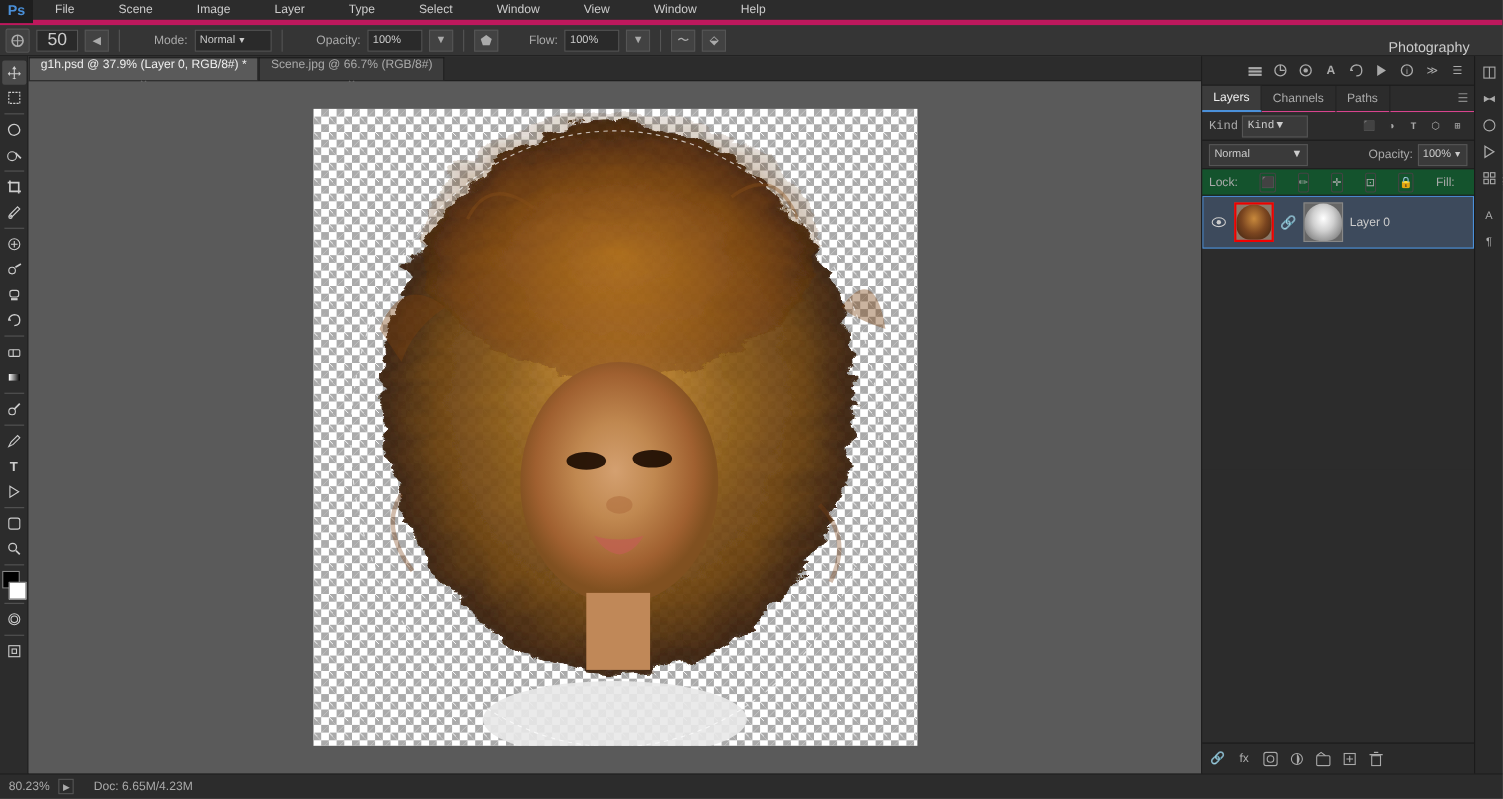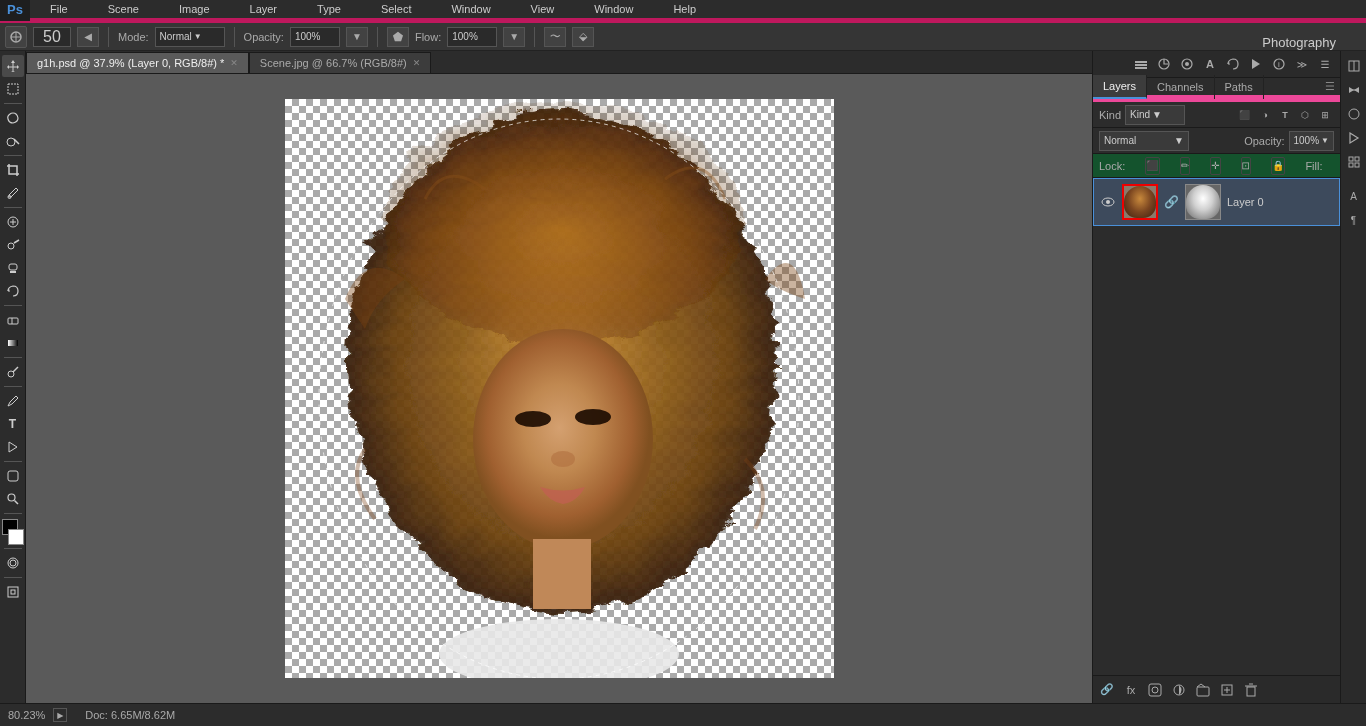--- a/index.html
+++ b/index.html
@@ -24,21 +24,21 @@
       border-bottom: 1px solid #222; padding: 0 5px; gap: 6px;
     }
     .options-tool-icon {
       width: 22px; height: 22px; display: flex; align-items: center; justify-content: center;
       background: #424242; border: 1px solid #555; border-radius: 2px; cursor: pointer; font-size: 10px;
     }
     .options-size-box {
       width: 38px; height: 20px; background: #2a2a2a; border: 1px solid #555; color: #ccc;
       font-size: 16px; text-align: center; display: flex; align-items: center; justify-content: center;
     }
-    .options-label { font-size: 11px; color: #aaa; }
+    .options-label { font-size: 11px; color: #aaa; margin-left: 22px; }
     .options-dropdown {
       height: 20px; background: #2a2a2a; border: 1px solid #555; color: #ccc;
       font-size: 10px; display: flex; align-items: center; padding: 0 4px; gap: 2px; min-width: 70px;
     }
     .options-dropdown-arrow { font-size: 8px; }
     .options-percent {
       height: 20px; background: #2a2a2a; border: 1px solid #555; color: #ccc;
       font-size: 10px; display: flex; align-items: center; padding: 0 4px; min-width: 50px;
     }
     .options-btn {
@@ -62,21 +62,21 @@
     
     #canvas-area {
       flex: 1; background: #5a5a5a; display: flex; flex-direction: column; overflow: hidden;
     }
     #tab-bar {
       height: 23px; background: #2c2c2c; display: flex; align-items: flex-end; border-bottom: 1px solid #1a1a1a;
     }
     .tab {
       height: 21px; padding: 0 10px; display: flex; align-items: center; gap: 6px;
       background: #3c3c3c; border: 1px solid #1a1a1a; border-bottom: none;
-      font-size: 11px; color: #aaa; cursor: pointer;
+      font-size: 11px; color: #aaa; cursor: pointer; flex-direction: column;
     }
     .tab.active { background: #5a5a5a; color: #eee; }
     .tab-close { font-size: 9px; color: #888; cursor: pointer; }
 
     #canvas-container {
       flex: 1; display: flex; align-items: center; justify-content: center;
       background: #5a5a5a; overflow: hidden; position: relative;
     }
 
     
@@ -105,32 +105,32 @@
     }
     .panel-icon-btn {
       width: 22px; height: 22px; display: flex; align-items: center; justify-content: center;
       cursor: pointer; font-size: 10px; color: #aaa; border-radius: 2px;
     }
 
     
     #layers-panel { flex: 1; display: flex; flex-direction: column; }
     #layers-tabs {
       height: 24px; display: flex; align-items: center; background: #2c2c2c;
-      border-bottom: 7px solid #ec4899;
+      border-bottom: 1px solid #ec4899;
     }
     .layer-tab {
       padding: 0 10px; height: 24px; display: flex; align-items: center;
       font-size: 11px; color: #aaa; cursor: pointer; border-right: 1px solid #222;
     }
     .layer-tab.active { background: #3c3c3c; color: #eee; border-bottom: 2px solid #4a90d9; }
 
     
     #kind-row {
       height: 26px; background: #2c2c2c; display: flex; align-items: center;
-      padding: 0 6px; gap: 4px; border-bottom: 1px solid #1a1a1a;
+      padding: 0 6px; gap: 4px; border-bottom: 1px solid #1a1a1a; font-family: Liberation Mono, monospace;
     }
     .kind-label { font-size: 11px; color: #aaa; }
     .kind-dropdown {
       height: 20px; background: #3a3a3a; border: 1px solid #555; color: #ccc;
       font-size: 10px; display: flex; align-items: center; padding: 0 4px; gap: 2px; min-width: 60px;
     }
     .kind-icon-row {
       display: flex; gap: 2px; margin-left: auto;
     }
     .kind-icon {
@@ -692,14 +692,14 @@
     <div style="height:8px;"></div>
     <div class="far-right-btn" style="font-size:10px; color:#aaa;">A</div>
     <div class="far-right-btn" style="font-size:10px; color:#aaa;">¶</div>
   </div>
 
 </div>
 
 <div id="status-bar">
   <div class="status-zoom">80.23%</div>
   <div class="status-arrow">▶</div>
-  <div class="status-doc">Doc: 6.65M/8.62M</div>
+  <div class="status-doc">Doc: 6.65M/4.23M</div>
 </div>
 
 </body></html>

